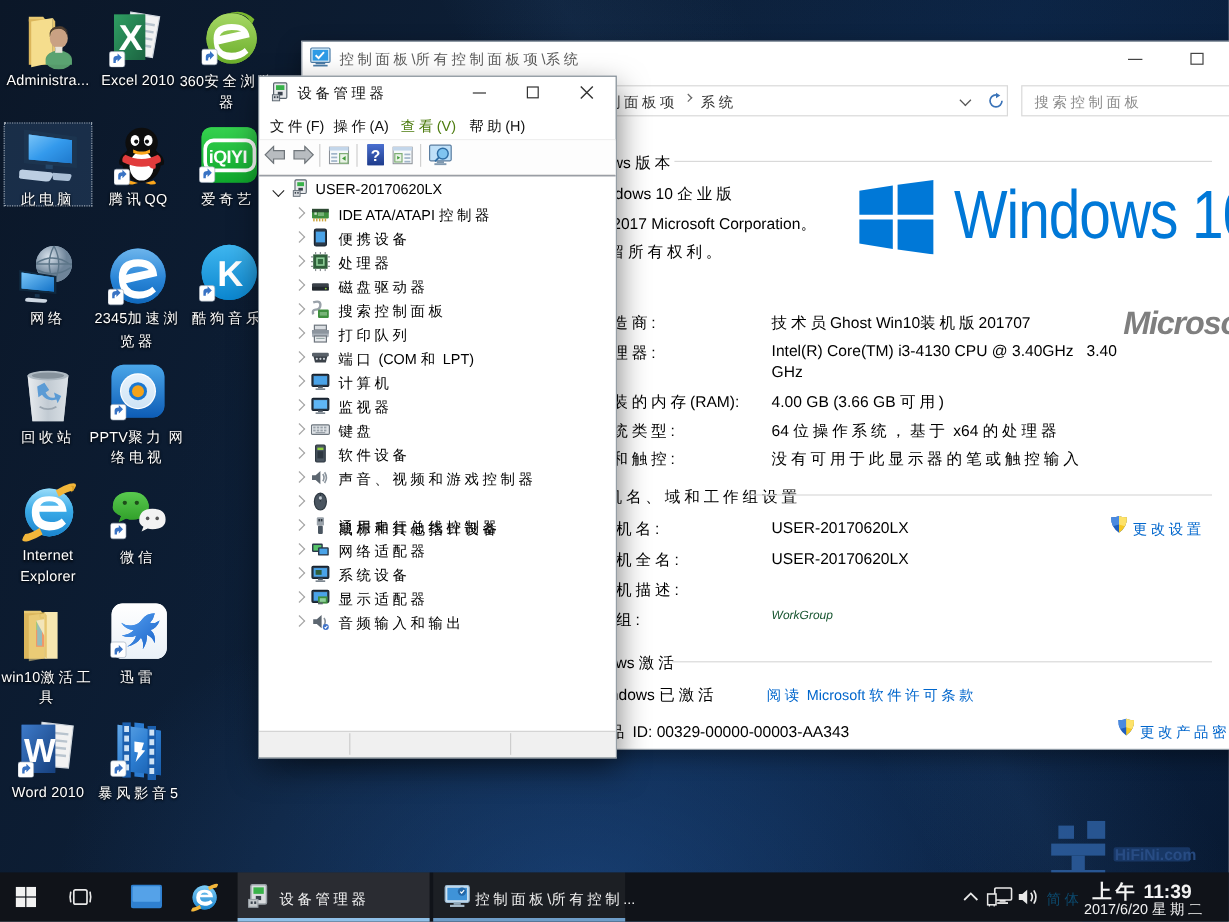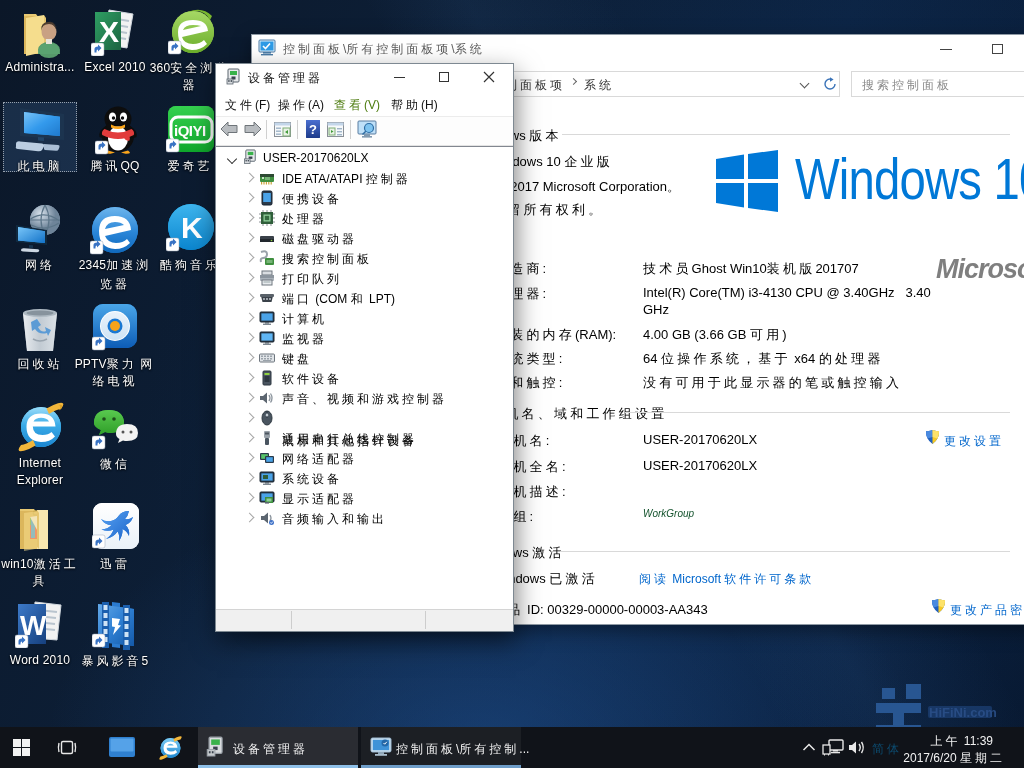--- a/index.html
+++ b/index.html
@@ -748,13 +748,13 @@
 <path d="M2.5 16 L2.5 17.5 M6.5 16 L6.5 17.5" stroke="#e8e8e8" stroke-width="1"></path>
 </svg>
 <svg class="abs" style="left:848px;top:740px;" width="20" height="15" viewBox="0 0 20 15">
 <path d="M1 5 L4 5 L8 1.5 L8 13.5 L4 10 L1 10 Z" fill="#e8e8e8"></path>
 <path d="M11 4 Q13.5 7.5 11 11 M13.5 2 Q17 7.5 13.5 13" stroke="#e8e8e8" stroke-width="1.4" fill="none"></path>
 </svg>
 
 <div class="abs" style="left:233px;top:741px;font-size:12px;color:#f2f2f2;white-space:nowrap;"><span style="letter-spacing:3.0px">设备管理器</span></div>
 <div class="abs" style="left:396px;top:741px;font-size:12px;color:#f2f2f2;white-space:nowrap;"><span style="letter-spacing:3.0px">控制面板</span>\<span style="letter-spacing:3.0px">所有控制</span>...</div>
 <div class="abs" style="left:872px;top:741px;font-size:12px;color:#0c4a6e;"><span style="letter-spacing:3.0px">简体</span></div>
-<div class="abs" style="right:31px;top:733px;font-size:12px;color:#f2f2f2;white-space:nowrap;"><span style="letter-spacing:3.0px">上午</span> 11:39</div>
+<div class="abs" style="right:31px;top:733px;font-size:16px;color:#f2f2f2;white-space:nowrap;font-weight:bold;"><span style="letter-spacing:3.0px">上午</span> 11:39</div>
 <div class="abs" style="right:19px;top:750px;font-size:12px;color:#f2f2f2;white-space:nowrap;">2017/6/20 <span style="letter-spacing:3.0px">星期二</span></div>
 </body></html>

